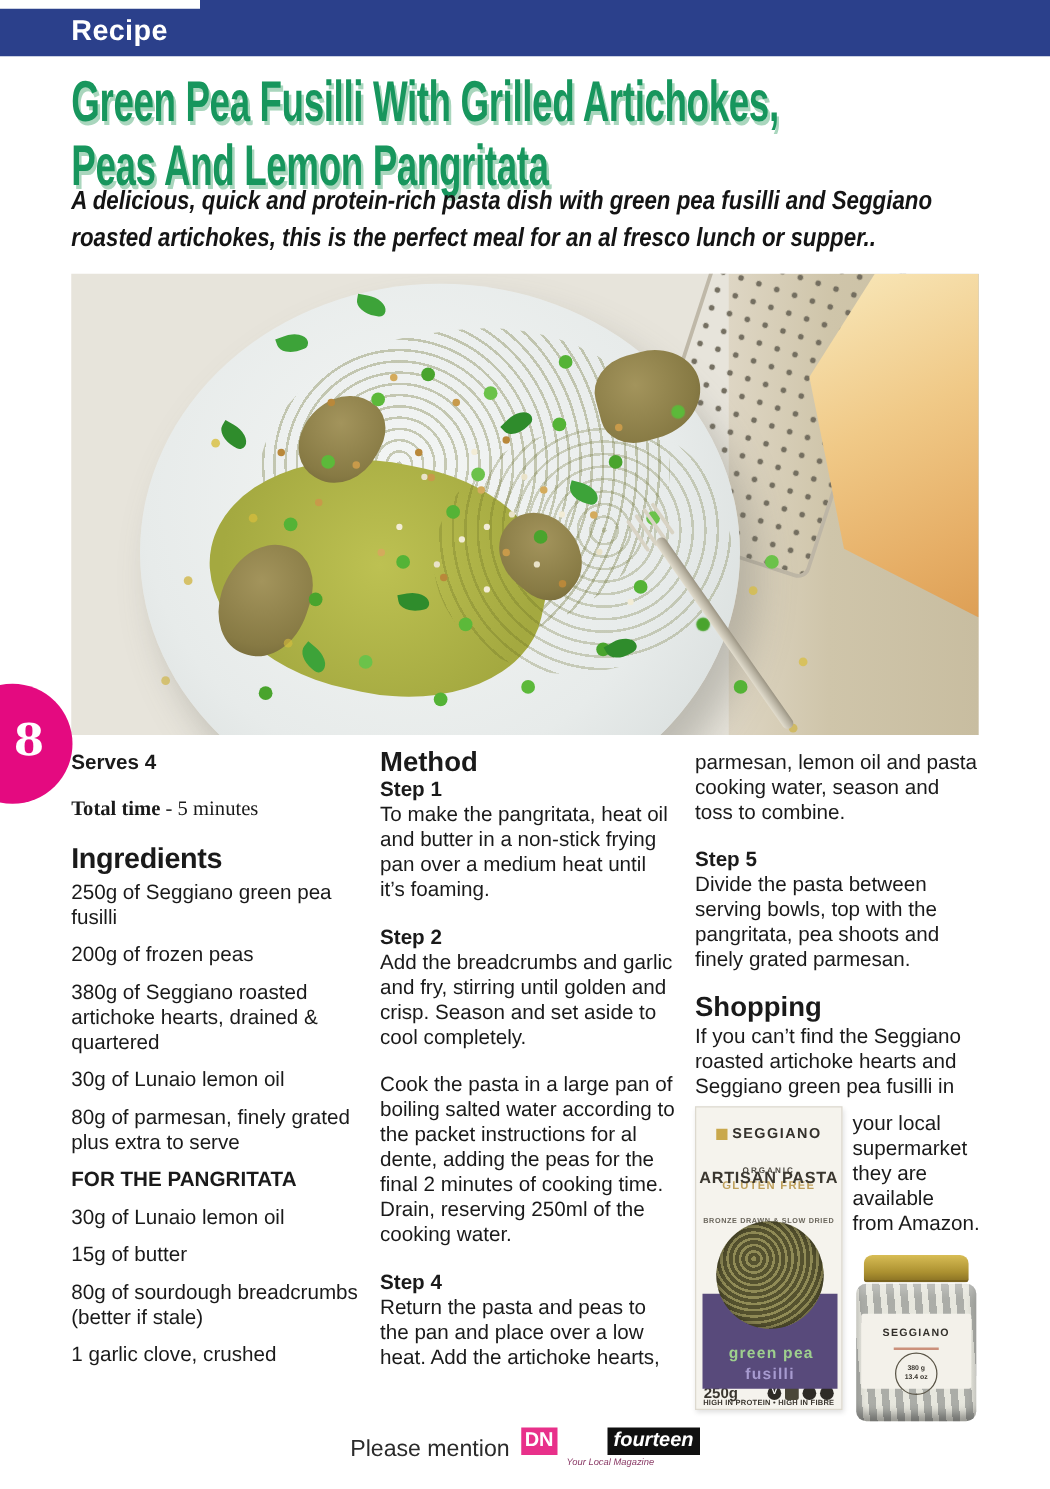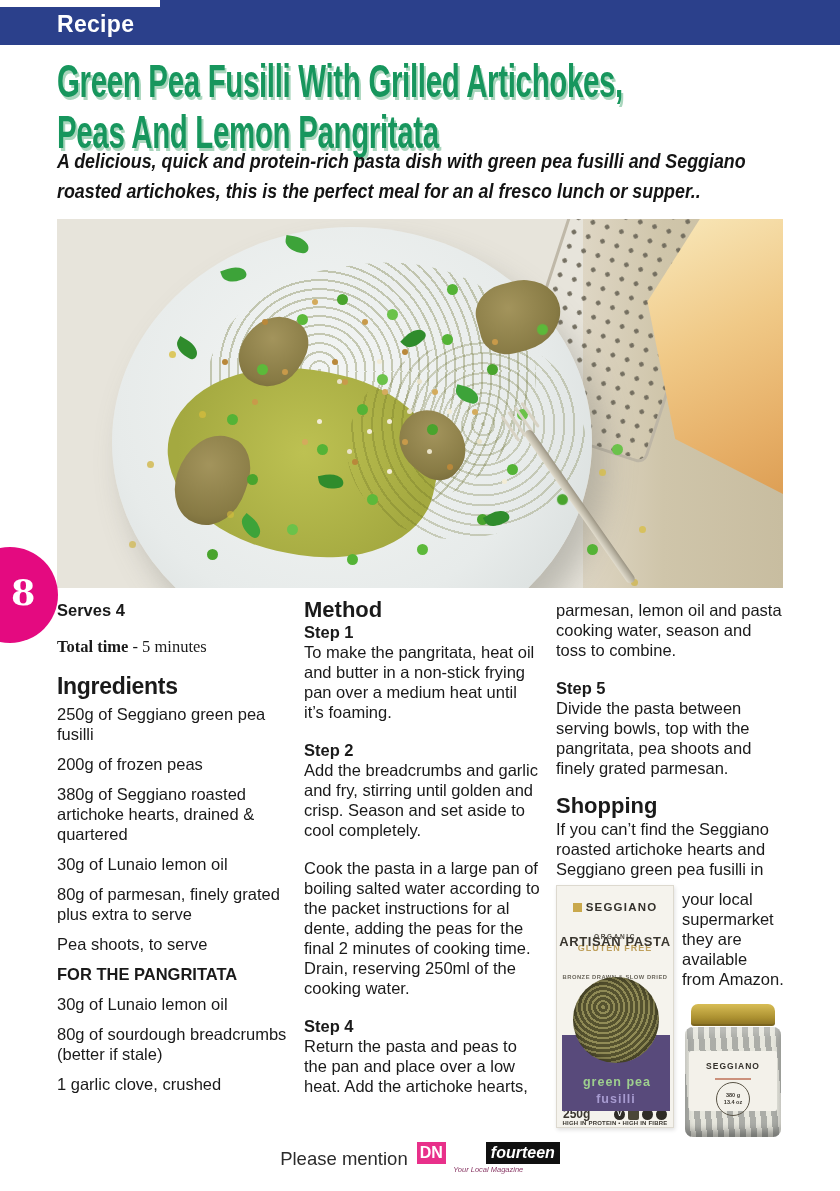--- a/index.html
+++ b/index.html
@@ -229,23 +229,23 @@
 
   <div class="col col1">
     <div class="serves">Serves 4</div>
     <div class="ttime"><span class="b">Total time</span><span> - 5 minutes</span></div>
     <div class="col-h2">Ingredients</div>
     <div class="ing-item">250g of Seggiano green pea fusilli</div>
     <div class="ing-item">200g of frozen peas</div>
     <div class="ing-item">380g of Seggiano roasted artichoke hearts, drained &amp; quartered</div>
     <div class="ing-item">30g of Lunaio lemon oil</div>
     <div class="ing-item">80g of parmesan, finely grated plus extra to serve</div>
-    <div class="ing-item">Pea shoots, to serve</div>
     <div class="ing-sub">FOR THE PANGRITATA</div>
     <div class="ing-item">30g of Lunaio lemon oil</div>
+    <div class="ing-item">15g of butter</div>
     <div class="ing-item">80g of sourdough breadcrumbs (better if stale)</div>
     <div class="ing-item">1 garlic clove, crushed</div>
   </div>
 
   <div class="col col2">
     <div class="method-h2">Method</div>
     <div class="step">
       <div class="step-label">Step 1</div>
       <div class="step-text">To make the pangritata, heat oil and butter in a non-stick frying pan over a medium heat until it’s foaming.</div>
     </div>

